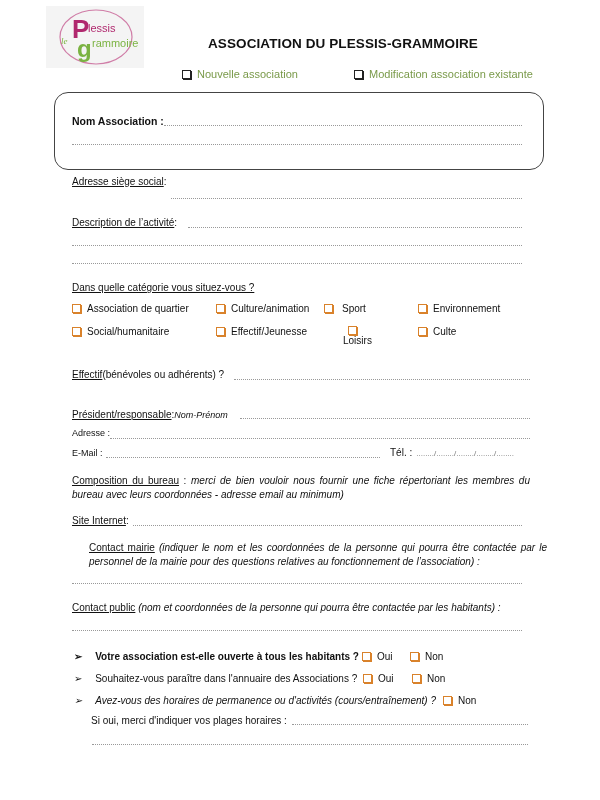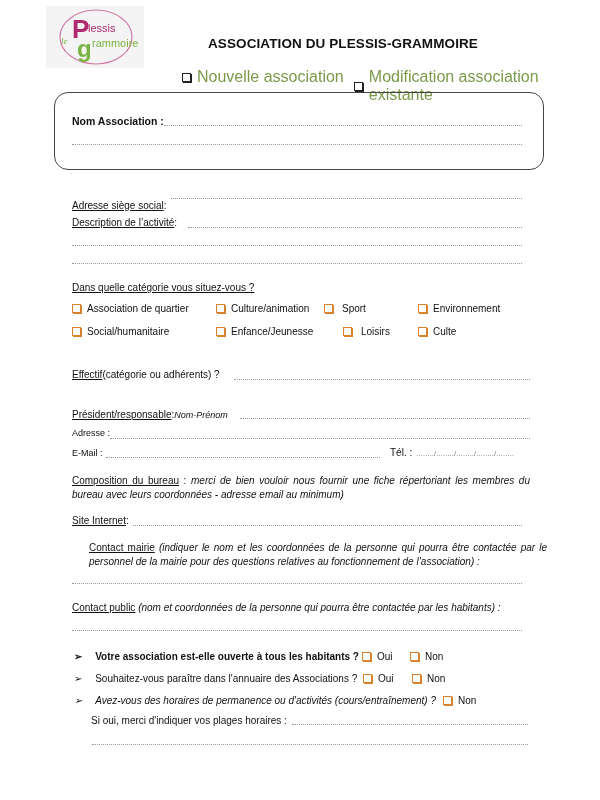--- a/index.html
+++ b/index.html
@@ -2,21 +2,21 @@
 <html><head>
 <meta charset="utf-8">
 <style>
   html, body { margin:0; padding:0; background:#fff; }
   body { width:600px; height:800px; position:relative; overflow:hidden;
          font-family:"Liberation Sans", sans-serif; color:#111; }
   .abs { position:absolute; }
   .logo { left:46px; top:6px; width:98px; height:62px; background:#f4f4f4; }
   .logo svg { width:98px; height:62px; }
   .title { left:208px; top:36px; font-size:13.5px; font-weight:bold; letter-spacing:0.1px; }
-  .opt { top:68px; font-size:16px; color:#7a9a4a; display:flex; align-items:center; }
+  .opt { top:68px; font-size:11px; color:#7a9a4a; display:flex; align-items:center; }
   .box-black { display:inline-block; width:9px; height:9px; border:1.3px solid #222; margin-right:6px; box-sizing:border-box; box-shadow:1px 1px 0 #222; }
   .frame { left:54px; top:92px; width:490px; height:78px; border:1.3px solid #444; border-radius:14px; box-sizing:border-box; }
   .label { font-size:10.5px; }
   .u { text-decoration:underline; }
   .dots { border-bottom:1px dotted #999; height:0; position:absolute; }
   .row { position:absolute; left:72px; font-size:10px; display:flex; align-items:baseline; white-space:nowrap; }
   .cb { display:inline-block; width:9px; height:9px; border:1.3px solid #d9822b; box-sizing:border-box; margin-right:6px; vertical-align:middle; box-shadow:1px 1px 0 #d9822b; }
   .cat { position:absolute; font-size:10px; display:flex; align-items:center; }
   .it { font-style:italic; }
   .small { font-size:9px; }
@@ -46,21 +46,21 @@
 <div class="abs opt" style="left:322px;padding-left:32px;">
   <span class="box-black"></span>
   <span>Modification association existante</span>
 </div>
 
 <div class="abs frame"></div>
 <div class="abs label" style="left:72px; top:115px; font-weight:bold;">Nom Association :</div>
 <div class="dots" style="left:164px; top:125px; width:358px;"></div>
 <div class="dots" style="left:72px; top:144px; width:450px;"></div>
 
-<div class="row" style="top:200px;">
+<div class="row" style="top:176px;">
   <span class="u">Adresse siège social</span>
   <span> :</span>
 </div>
 <div class="dots" style="left:171px; top:198px; width:351px;"></div>
 
 <div class="row" style="top:217px;">
   <span class="u">Description de l’activité</span>
   <span> :</span>
 </div>
 <div class="dots" style="left:188px; top:227px; width:334px;"></div>
@@ -84,34 +84,34 @@
 <div class="cat" style="left:418px; top:303px;">
   <span class="cb"></span>
     <span>Environnement</span>
 </div>
 <div class="cat" style="left:72px; top:326px;">
   <span class="cb"></span>
     <span>Social/humanitaire</span>
 </div>
 <div class="cat" style="left:216px; top:326px;">
   <span class="cb"></span>
-    <span>Enfance/Jeunesse</span>
+    <span>Effectif/Jeunesse</span>
 </div>
-<div class="cat" style="left:343px; top:326px;">
+<div class="cat" style="left:343px; top:326px;flex-direction:column;">
   <span class="cb" style="margin-right:9px;"></span>
     <span>Loisirs</span>
 </div>
 <div class="cat" style="left:418px; top:326px;">
   <span class="cb"></span>
     <span>Culte</span>
 </div>
 
 <div class="row" style="top:369px;">
   <span class="u">Effectif</span>
-  <span> (catégorie ou adhérents) ?</span>
+  <span> (bénévoles ou adhérents) ?</span>
 </div>
 <div class="dots" style="left:234px; top:379px; width:296px;"></div>
 
 <div class="row" style="top:409px;">
   <span class="u">Président/responsable</span>
   <span> : </span>
   <span class="it small">Nom-Prénom</span>
 </div>
 <div class="dots" style="left:240px; top:418px; width:290px;"></div>
 

